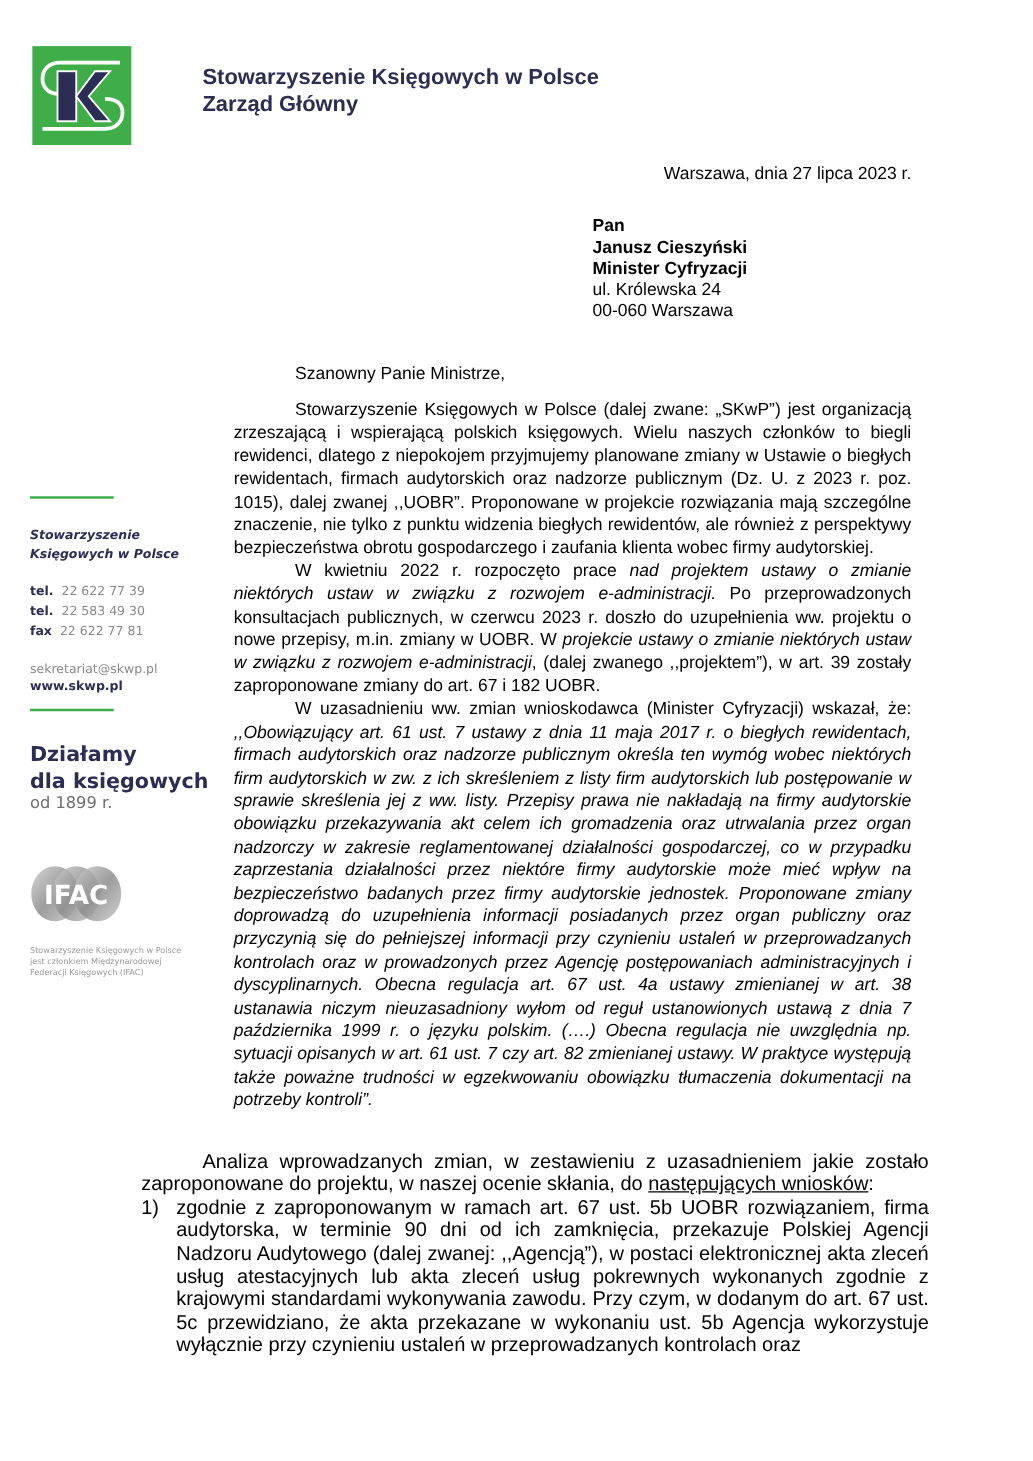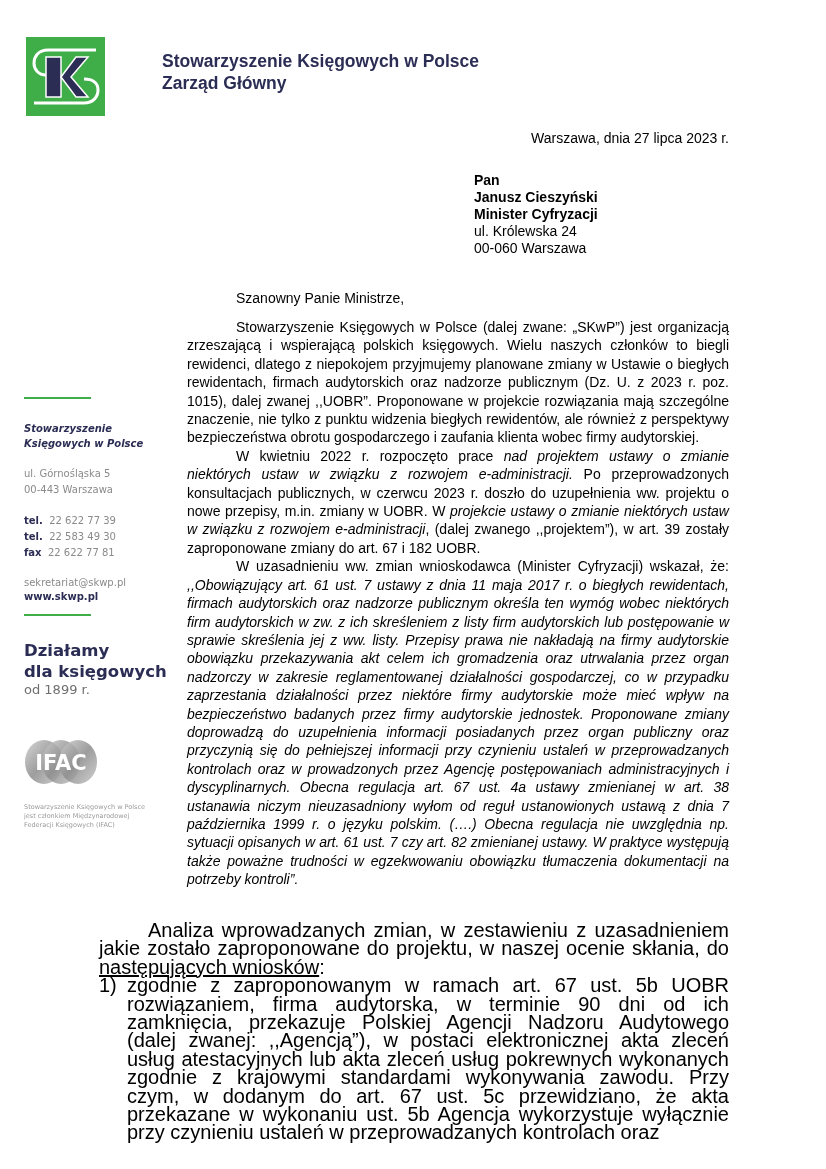--- a/index.html
+++ b/index.html
@@ -18,21 +18,21 @@
   .sidebar { left: 24px; width: 150px; }
   .greenline { height: 2px; width: 67px; background: #3fae49; }
   .sb-org { font-family: "DejaVu Sans", sans-serif; font-weight: bold; font-size: 10px; line-height: 15px; color: #2b2d54; }
   .sb-addr { font-family: "DejaVu Sans", sans-serif; font-size: 10px; line-height: 16px; color: #8a8a8a; }
   .sb-tel { font-family: "DejaVu Sans", sans-serif; font-size: 10px; line-height: 16px; color: #8a8a8a; }
   .sb-tel b { color: #2b2d54; }
   .sb-www { font-family: "DejaVu Sans", sans-serif; font-size: 10px; font-weight: bold; color: #2b2d54; }
   .slogan { font-family: "DejaVu Sans", sans-serif; font-weight: bold; font-size: 16.5px; line-height: 21px; color: #2b2d54; }
   .since { font-family: "DejaVu Sans", sans-serif; font-size: 13px; color: #6f6f6f; }
   .ifac-note { font-family: "DejaVu Sans", sans-serif; font-size: 6.5px; line-height: 9px; color: #9a9a9a; }
-  .lower { left: 99px; width: 630px; font-size: 20px; line-height: 18.4px; text-align: justify; }
+  .lower { left: 113px; width: 630px; font-size: 16px; line-height: 18.4px; text-align: justify; }
   .lower p { margin: 0; text-indent: 49px; }
   .lower u { text-decoration: underline; }
   .list-item { display: flex; }
   .list-item .num { width: 28px; flex-shrink: 0; }
   .list-item .txt { flex: 1; text-align: justify; }
 </style>
 </head>
 <body>
 
 <div class="abs logo">
@@ -74,24 +74,20 @@
     <span class="txt">zgodnie z zaproponowanym w ramach art. 67 ust. 5b UOBR rozwiązaniem, firma audytorska, w terminie 90 dni od ich zamknięcia, przekazuje Polskiej Agencji Nadzoru Audytowego (dalej zwanej: ,,Agencją”), w postaci elektronicznej akta zleceń usług atestacyjnych lub akta zleceń usług pokrewnych wykonanych zgodnie z krajowymi standardami wykonywania zawodu. Przy czym, w dodanym do art. 67 ust. 5c przewidziano, że akta przekazane w wykonaniu ust. 5b Agencja wykorzystuje wyłącznie przy czynieniu ustaleń w przeprowadzanych kontrolach oraz</span>
   </div>
 </div>
 
 <div class="abs sidebar" style="top: 397px;">
   <div class="greenline"></div>
   <div class="sb-org" style="margin-top: 22px; font-style: italic;">
     <div>Stowarzyszenie</div>
     <div>Księgowych w Polsce</div>
   </div>
-  <div class="sb-addr" style="margin-top: 15px;">
-    <div>ul. Górnośląska 5</div>
-    <div>00-443 Warszawa</div>
-  </div>
   <div class="sb-tel" style="margin-top: 15px;">
     <div><b>tel.</b>&nbsp; <span>22 622 77 39</span></div>
     <div><b>tel.</b>&nbsp; <span>22 583 49 30</span></div>
     <div><b>fax</b>&nbsp; <span>22 622 77 81</span></div>
   </div>
   <div class="sb-addr" style="margin-top: 14px;">sekretariat@skwp.pl</div>
   <div class="sb-www">www.skwp.pl</div>
   <div class="greenline" style="margin-top: 12px;"></div>
   <div class="slogan" style="margin-top: 24px;">
     <div>Działamy</div>

